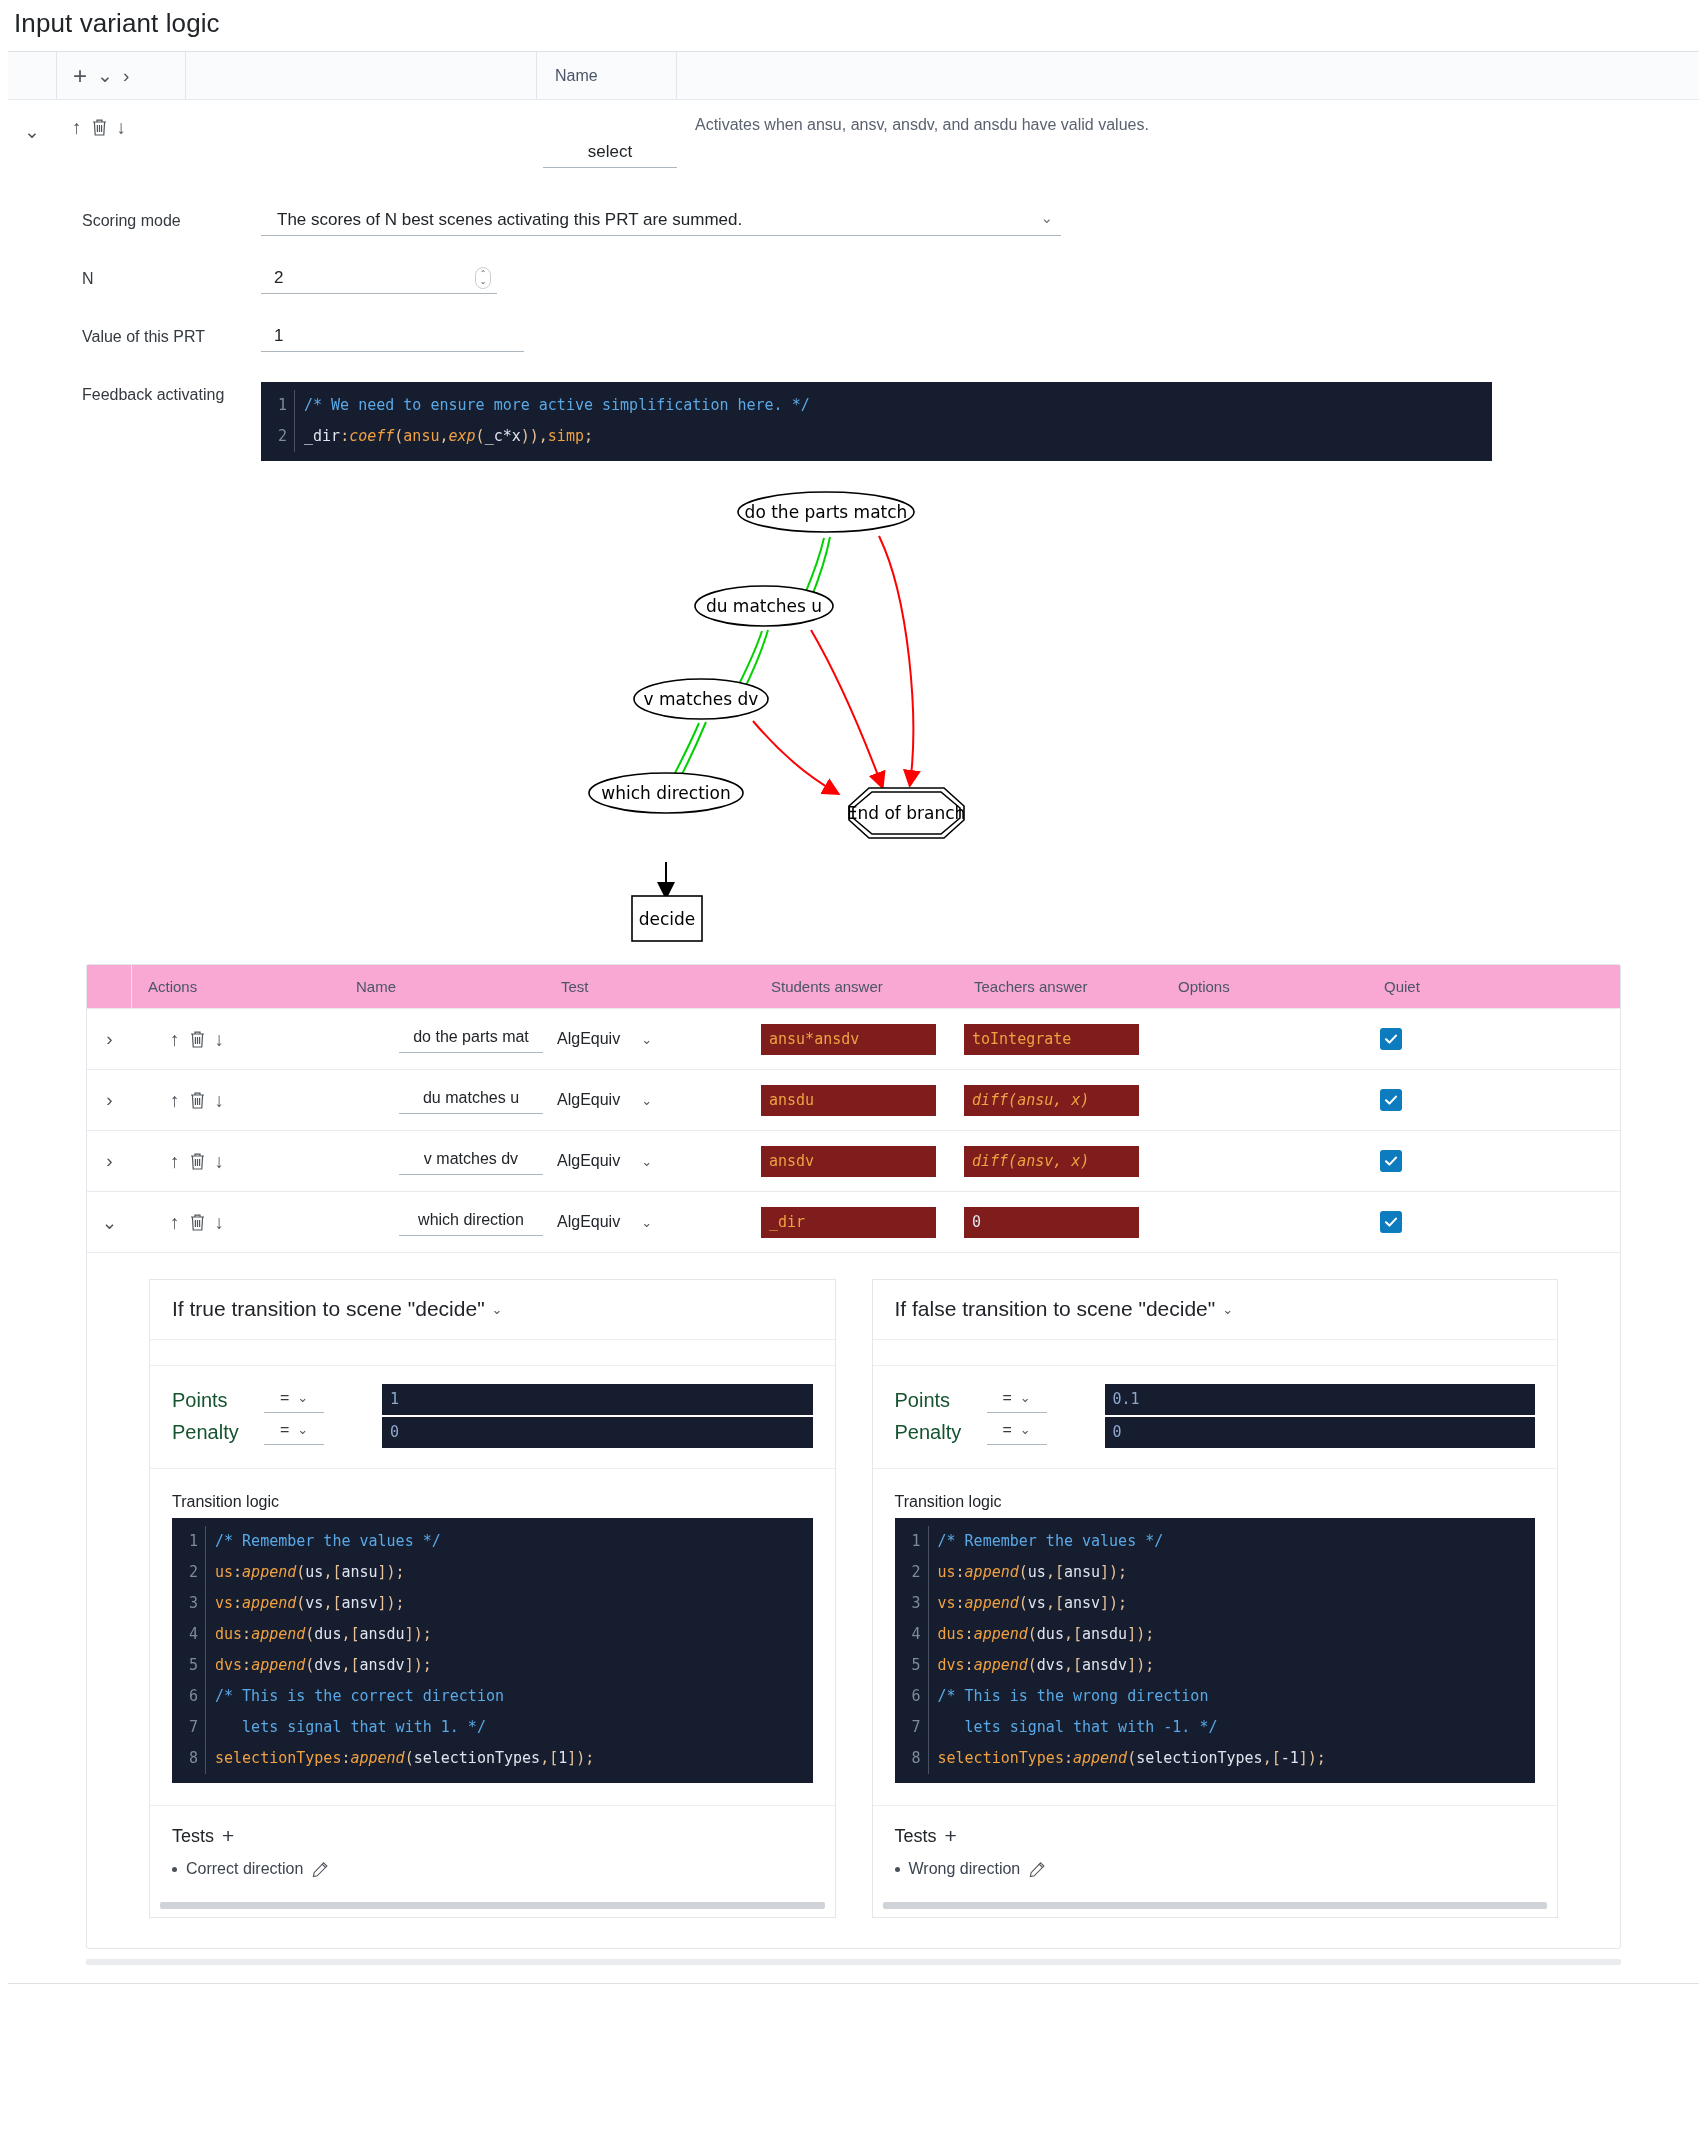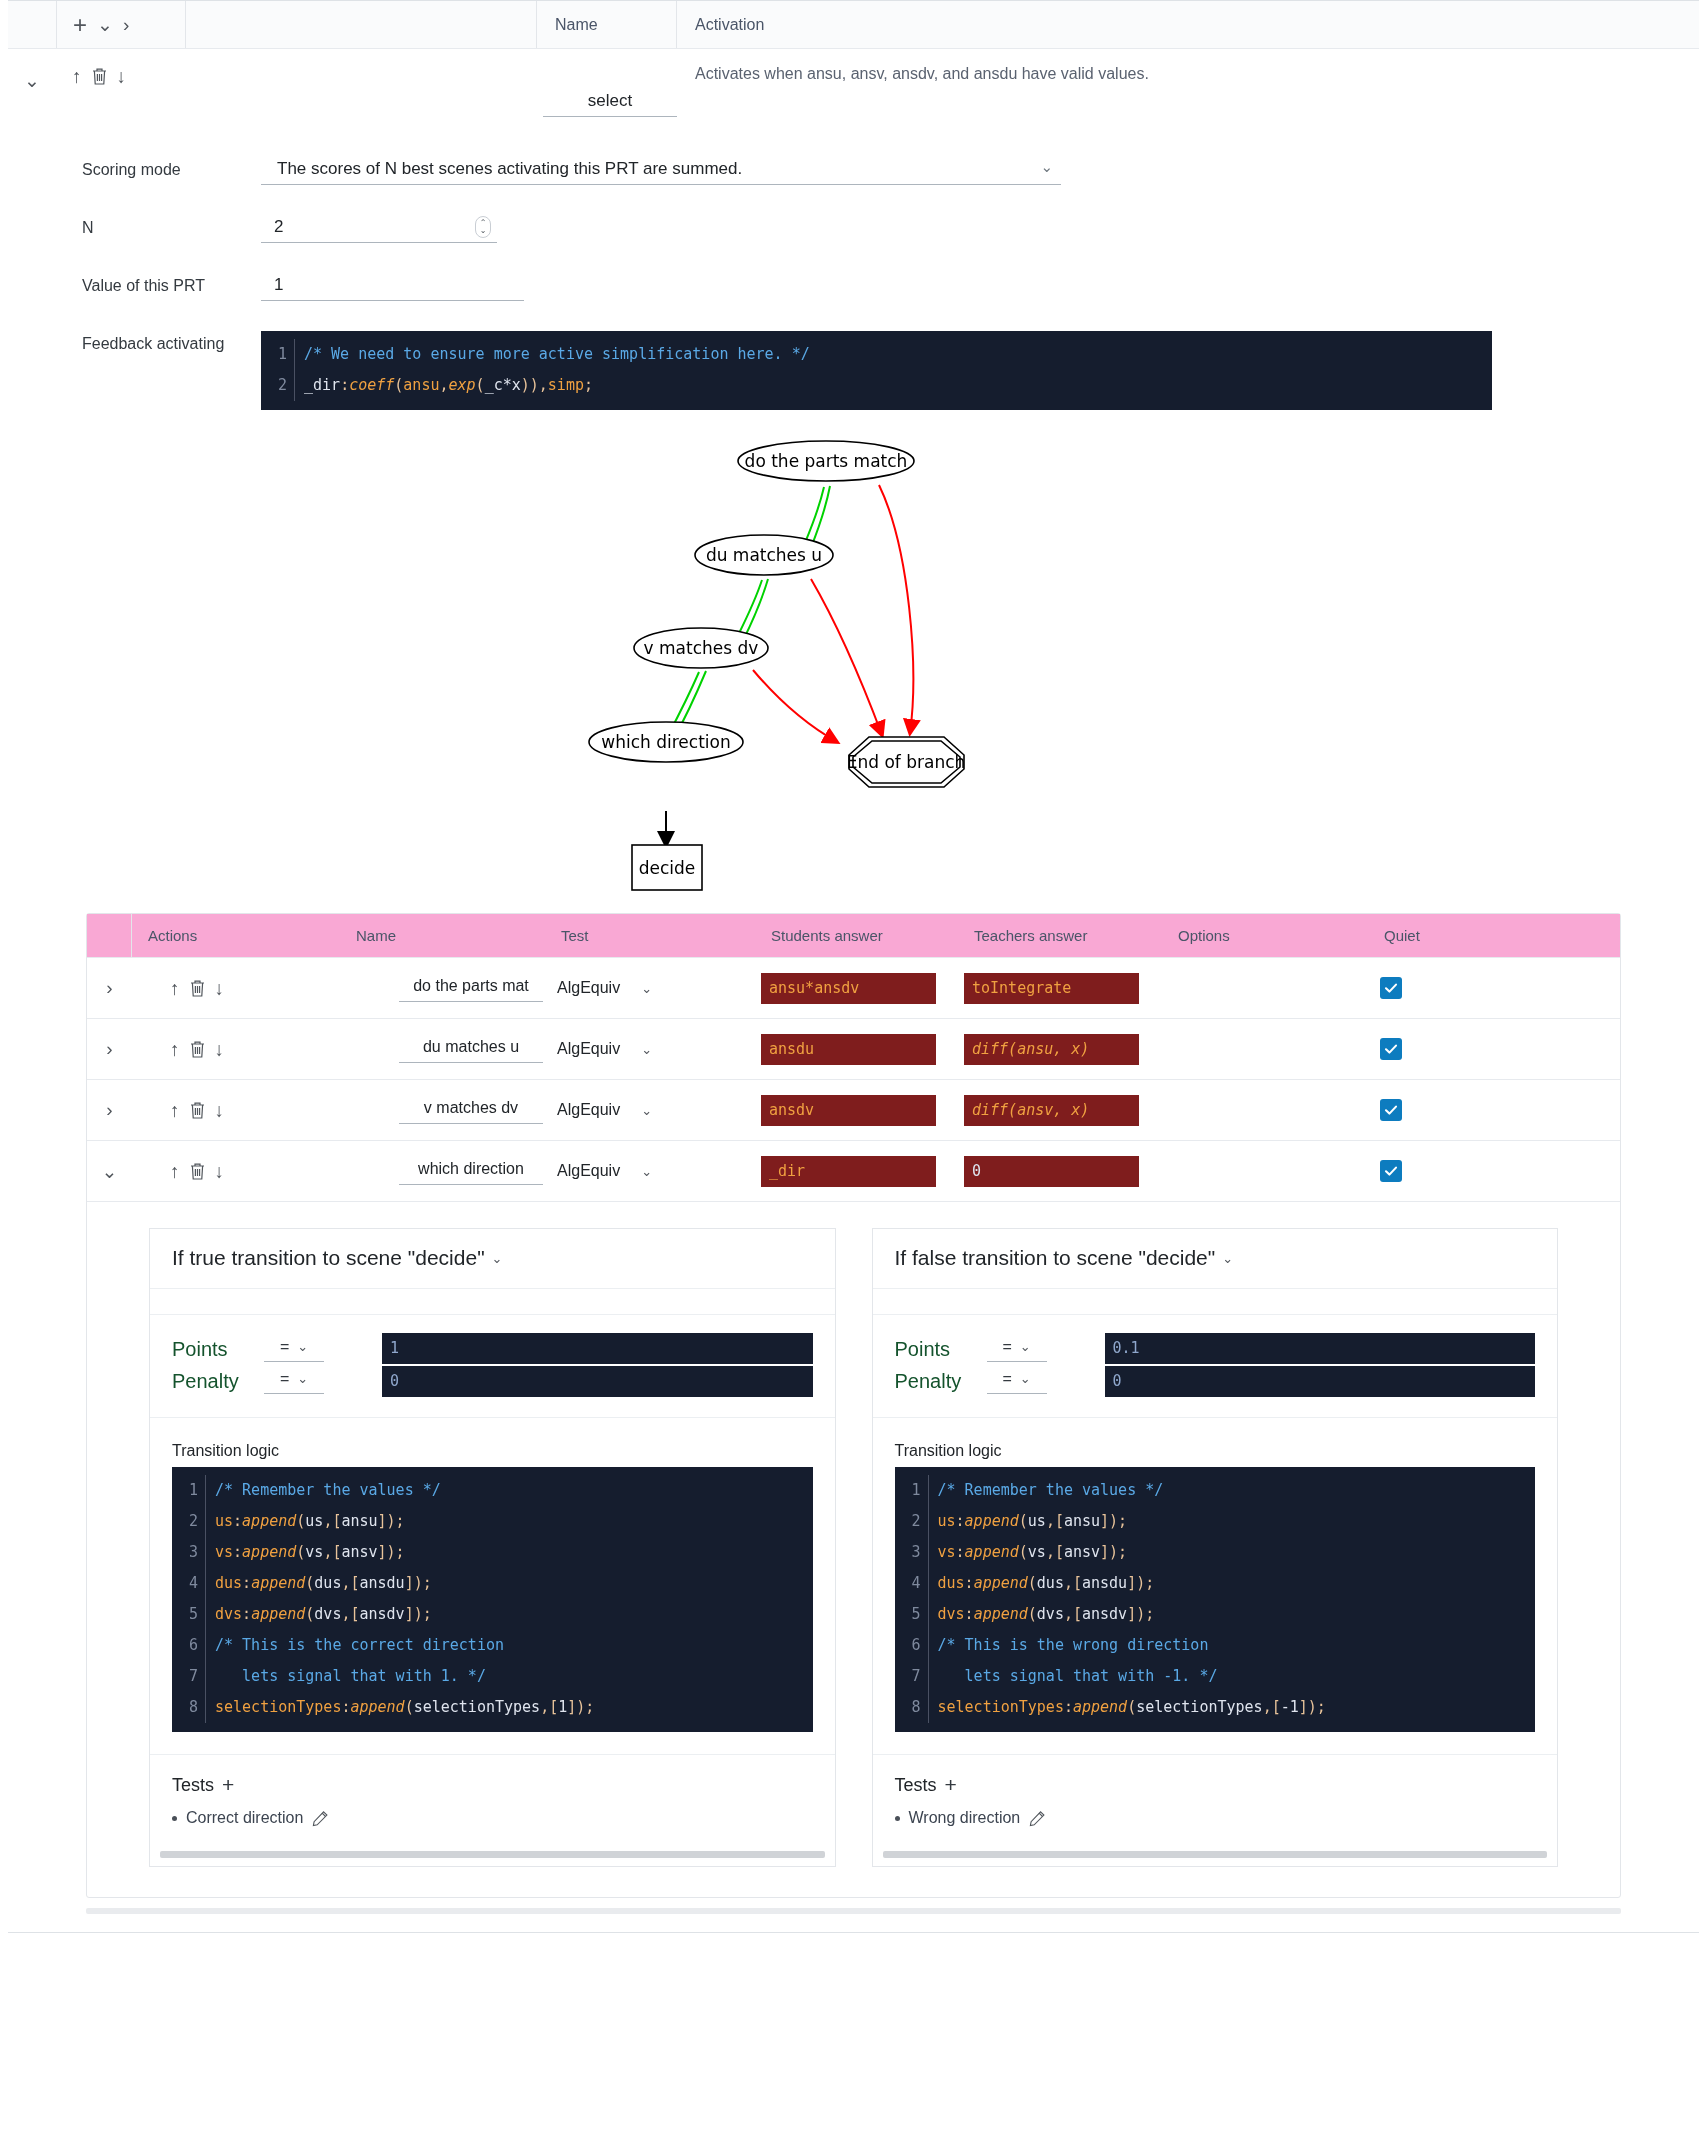--- a/index.html
+++ b/index.html
@@ -196,33 +196,33 @@
   .bullet{ width:5px; height:5px; border-radius:50%; background:#4a5058; display:inline-block;}
   .pencil{ color:#51565c; cursor:pointer; display:inline-flex; }
   .panel-scroll{ height:7px; background:#d0d3d7; margin:8px 10px 8px 10px; border-radius:2px;}
   .outer-scroll{ height:6px; background:#e9ebee; margin:10px 78px 0 78px; border-radius:2px;}
 </style>
 </head>
 <body>
 
 <div class="page">
 
+  <div class="page-title">Input variant logic</div>
 
   <div class="prt-card">
 
     <div class="prt-head">
       <div class="cell hc-caret"></div>
       <div class="cell hc-actions">
         <span class="tool-ic plus">+</span>
         <span class="tool-ic">⌄</span>
         <span class="tool-ic">›</span>
       </div>
       <div class="cell hc-blank"></div>
       <div class="cell hc-name">Name</div>
-      <div class="cell hc-activation">Activation</div>
     </div>
 
     <div class="prt-row1">
       <div class="r1-caret">
         <span class="tool-ic">⌄</span>
       </div>
       <div class="r1-actions">
         <span class="tool-ic">↑</span>
         <span class="tool-ic">
           <svg width="17" height="19" viewBox="0 0 17 19" fill="none" stroke="#51565c" stroke-width="1.2">

